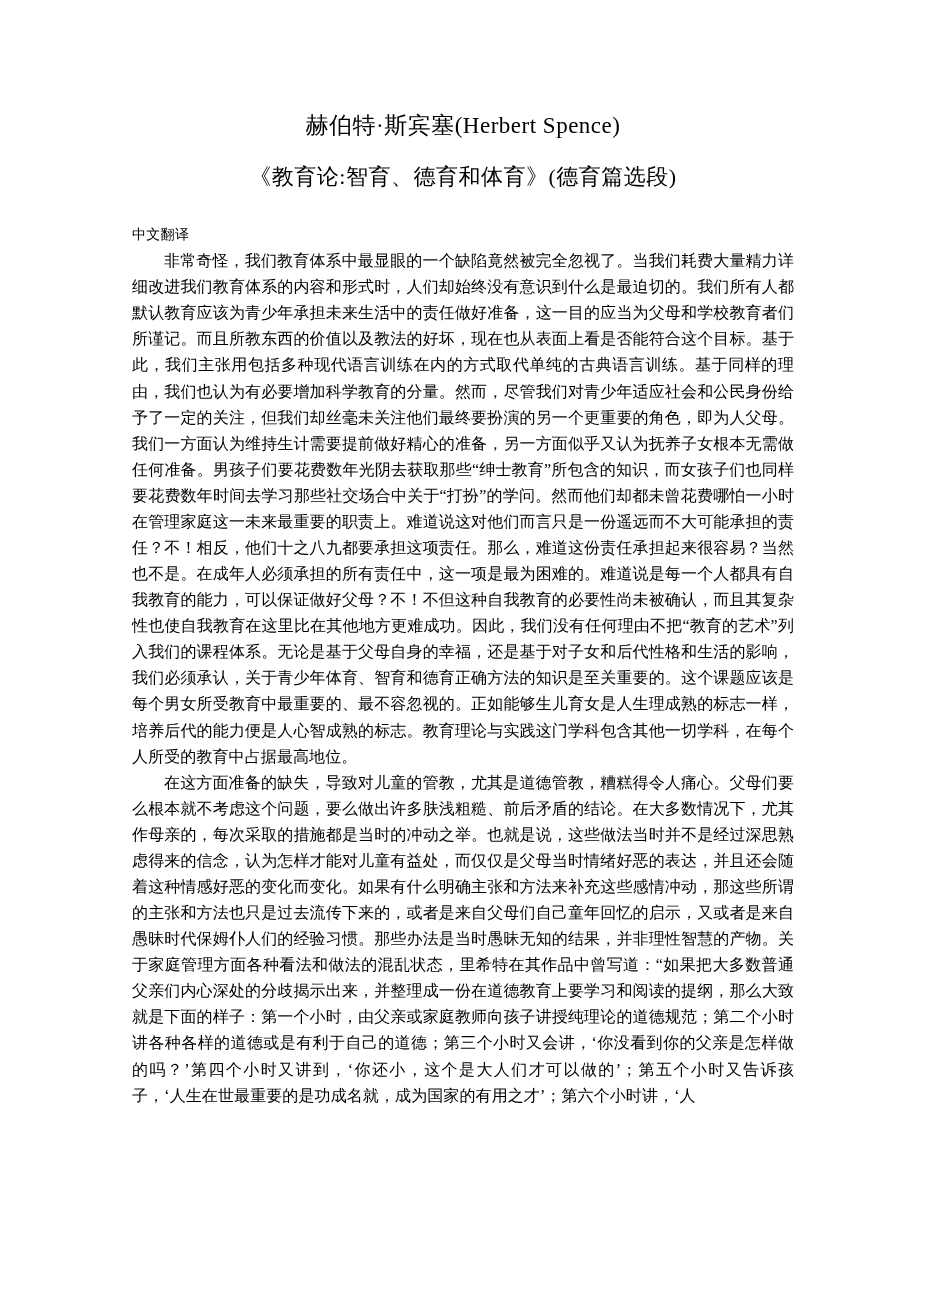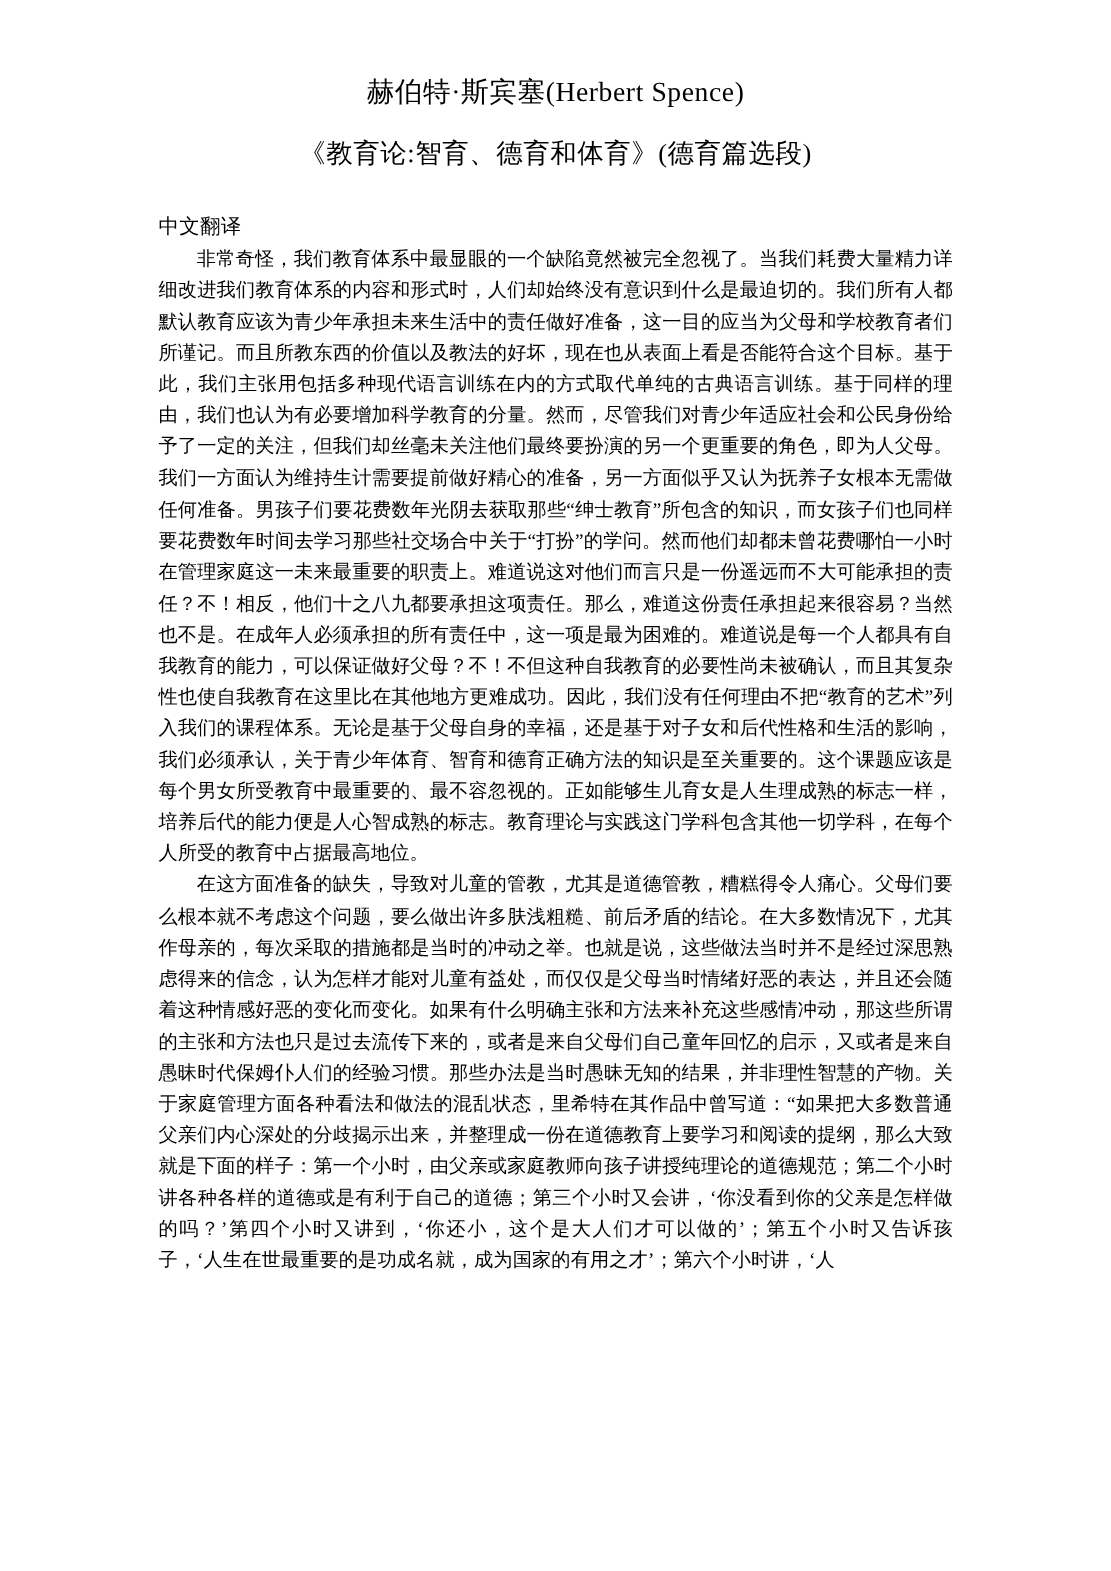--- a/index.html
+++ b/index.html
@@ -11,41 +11,41 @@
     width: 926px;
     height: 1309px;
     font-family: "Liberation Serif", "DejaVu Serif", serif;
     color: #000000;
     overflow: hidden;
   }
   .page {
     box-sizing: border-box;
     width: 926px;
     height: 1309px;
-    padding: 59px 132px 40px 132px;
+    padding: 108px 132px 40px 132px;
     position: relative;
   }
   .doc-title {
     text-align: center;
     font-size: 23px;
     line-height: 1.55;
     letter-spacing: 0.5px;
     margin: 0 0 6px 0;
     font-weight: normal;
   }
   .doc-subtitle {
     text-align: center;
     font-size: 22px;
     line-height: 1.55;
     letter-spacing: 0.5px;
     margin: 16px 0 30px 0;
     font-weight: normal;
   }
   .section-label {
-    font-size: 17px;
+    font-size: 14px;
     line-height: 1.6;
     margin: 0 0 2px 0;
     letter-spacing: 0.3px;
   }
   .body-para {
     font-size: 16px;
     line-height: 1.63;
     text-align: justify;
     text-justify: inter-ideograph;
     margin: 0;

